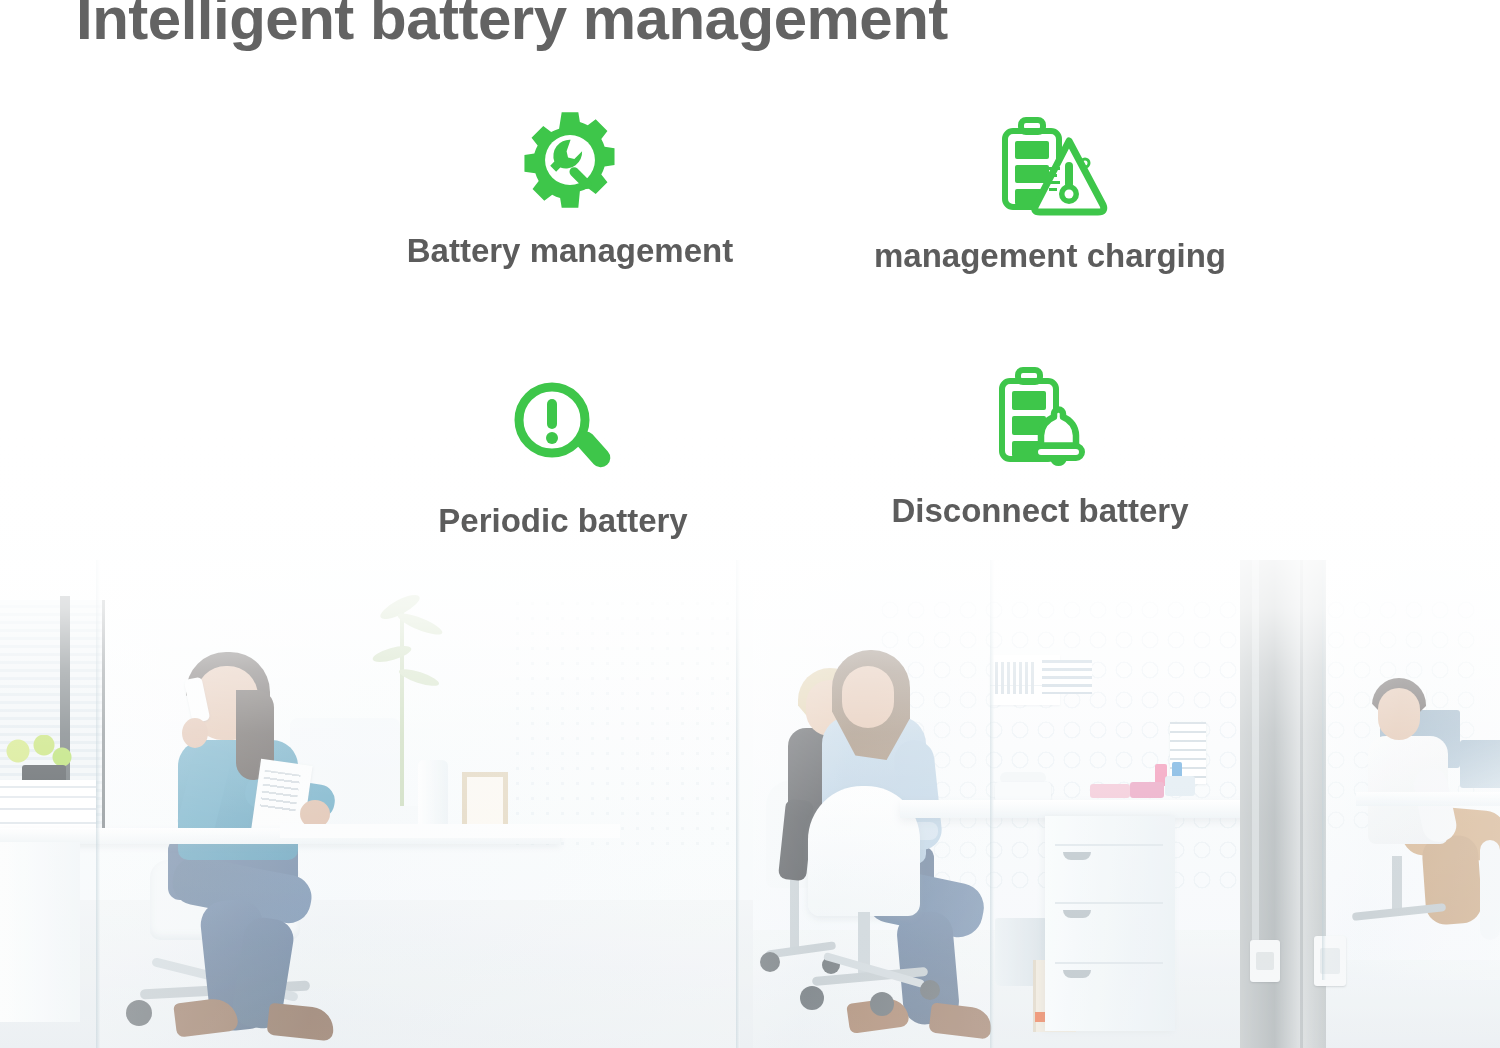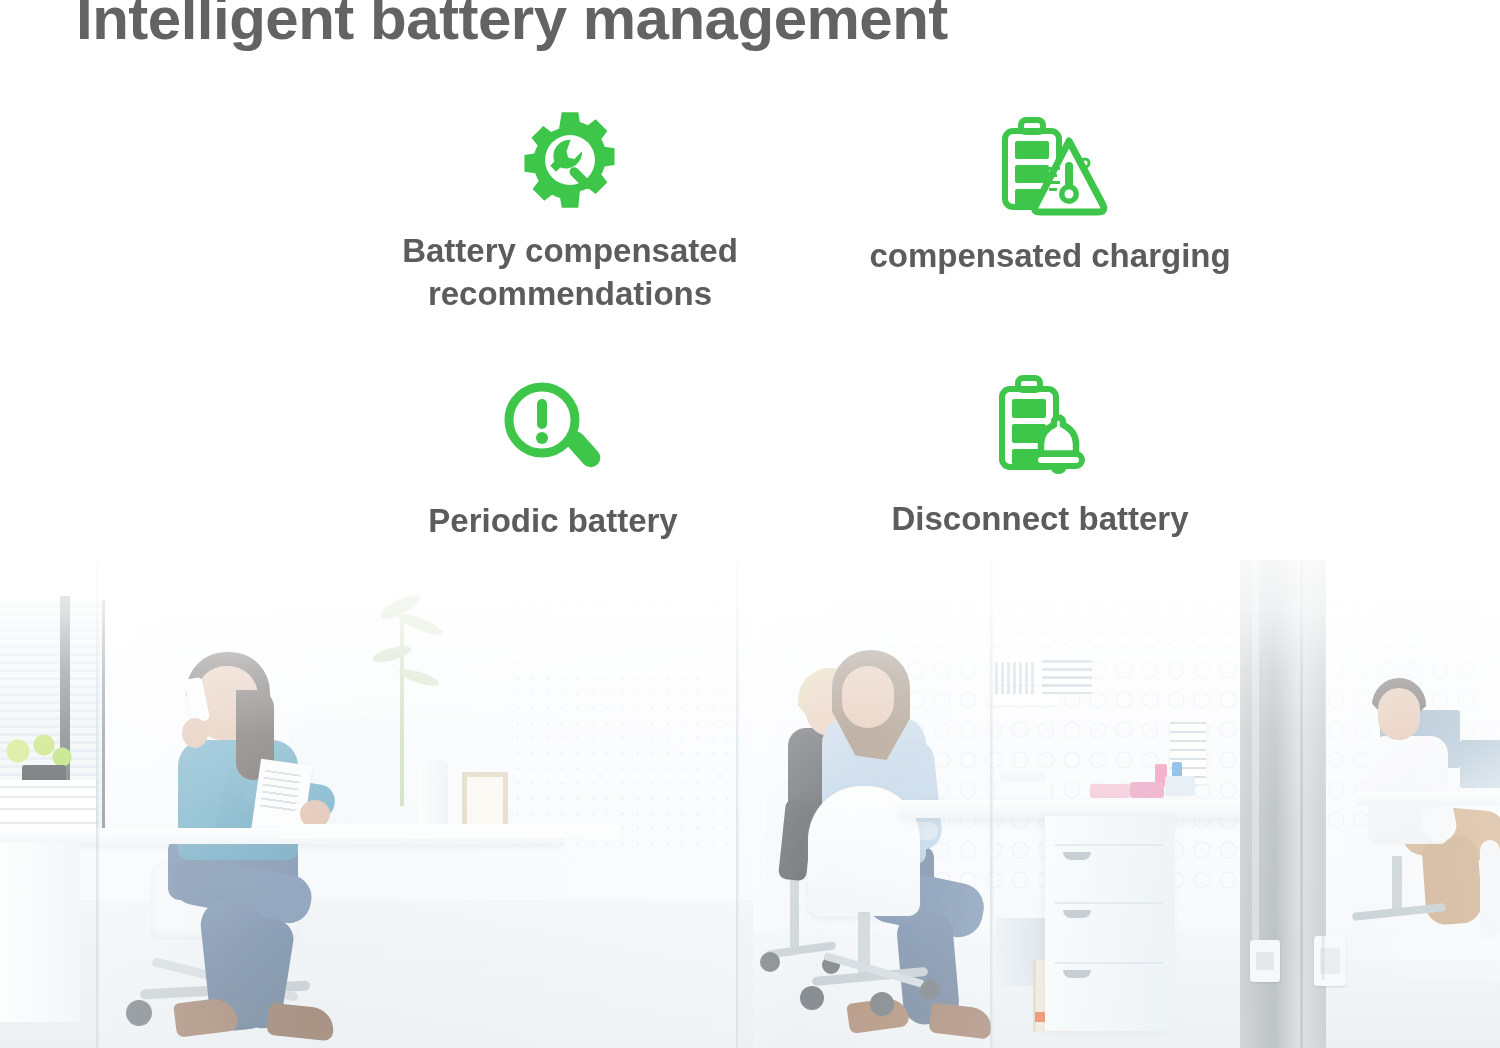--- a/index.html
+++ b/index.html
@@ -185,22 +185,22 @@
 
   
   .content{position:absolute;inset:0;}
   .title{position:absolute;left:76px;top:-13px;font-size:60px;font-weight:bold;
      color:#636363;letter-spacing:-.5px;white-space:nowrap;line-height:1.05;}
 
   .grid{position:absolute;left:200px;top:100px;width:1120px;}
   .cell{position:absolute;text-align:center;}
   .cell-0{left:60px;top:0px;width:620px;}
   .cell-1{left:540px;top:5px;width:620px;}
-  .cell-2{left:43px;top:270px;width:620px;}
-  .cell-3{left:530px;top:268px;width:620px;}
+  .cell-2{left:53px;top:270px;width:620px;}
+  .cell-3{left:530px;top:260px;width:620px;}
 
   .icon-wrap{display:flex;justify-content:center;align-items:flex-end;height:112px;}
   .label{margin-top:18px;font-size:33px;font-weight:bold;color:#5c5c5c;line-height:1.30;}
 </style>
 </head>
 <body>
 
 <div class="stage">
 
   <div class="photo">
@@ -359,22 +359,21 @@
               <path d="M42 4 h16 l1.5 9.5 a37 37 0 0 1 7.6 3.2 l7.6-5.9 11.3 11.3 -5.9 7.6 a37 37 0 0 1 3.2 7.6 l9.5 1.5 v16 l-9.5 1.5 a37 37 0 0 1-3.2 7.6 l5.9 7.6 -11.3 11.3 -7.6-5.9 a37 37 0 0 1-7.6 3.2 L58 96 H42 l-1.5-9.5 a37 37 0 0 1-7.6-3.2 l-7.6 5.9 -11.3-11.3 5.9-7.6 a37 37 0 0 1-3.2-7.6 L6.2 61.2 v-16 l9.5-1.5 a37 37 0 0 1 3.2-7.6 l-5.9-7.6 11.3-11.3 7.6 5.9 a37 37 0 0 1 7.6-3.2 Z"></path>
             </g>
             <circle cx="50" cy="50" r="24" fill="#ffffff"></circle>
             <g fill="#3ec64a">
               <path d="M57.5 33.5 a17 17 0 0 0-17 22.8 l-4.3 4.3 6.2 6.2 4.3-4.3 a17 17 0 0 0 22.8-17 l-8.1 8.1 -6.6-1.5 -1.5-6.6 Z" transform="translate(-6,-3) scale(0.92) translate(4,3)"></path>
               <rect x="54" y="55" width="26" height="9" rx="4.5" transform="rotate(45 54 55)"></rect>
             </g>
           </svg>
         </div>
         <div class="label">
-          <div>Battery compensated</div>
-          <div>recommendations</div>
+          <div>Battery management</div>
         </div>
       </div>
 
       <div class="cell cell-1">
         <div class="icon-wrap">
           <svg width="118" height="104" viewBox="0 0 118 104" aria-hidden="true">
             <g fill="none" stroke="#3ec64a" stroke-width="6" stroke-linejoin="round">
               <rect x="30" y="7" width="22" height="12" rx="5"></rect>
               <rect x="14" y="18" width="54" height="76" rx="8"></rect>
             </g>
@@ -390,21 +389,21 @@
               <circle cx="78" cy="81" r="4.5" fill="#ffffff"></circle>
               <circle cx="94" cy="50" r="4" fill="none" stroke="#3ec64a" stroke-width="3"></circle>
               <rect x="58" y="54" width="11" height="3"></rect>
               <rect x="58" y="61" width="8" height="3"></rect>
               <rect x="58" y="68" width="11" height="3"></rect>
               <rect x="58" y="75" width="8" height="3"></rect>
             </g>
           </svg>
         </div>
         <div class="label">
-          <div>compensated charging</div>
+          <div>management charging</div>
         </div>
       </div>
 
       <div class="cell cell-2">
         <div class="icon-wrap">
           <svg width="106" height="104" viewBox="0 0 106 104" aria-hidden="true">
             <circle cx="42" cy="42" r="33" fill="#ffffff" stroke="#3ec64a" stroke-width="9"></circle>
             <g fill="#3ec64a">
               <rect x="37" y="21" width="10" height="30" rx="5"></rect>
               <circle cx="42" cy="60" r="6"></circle>

